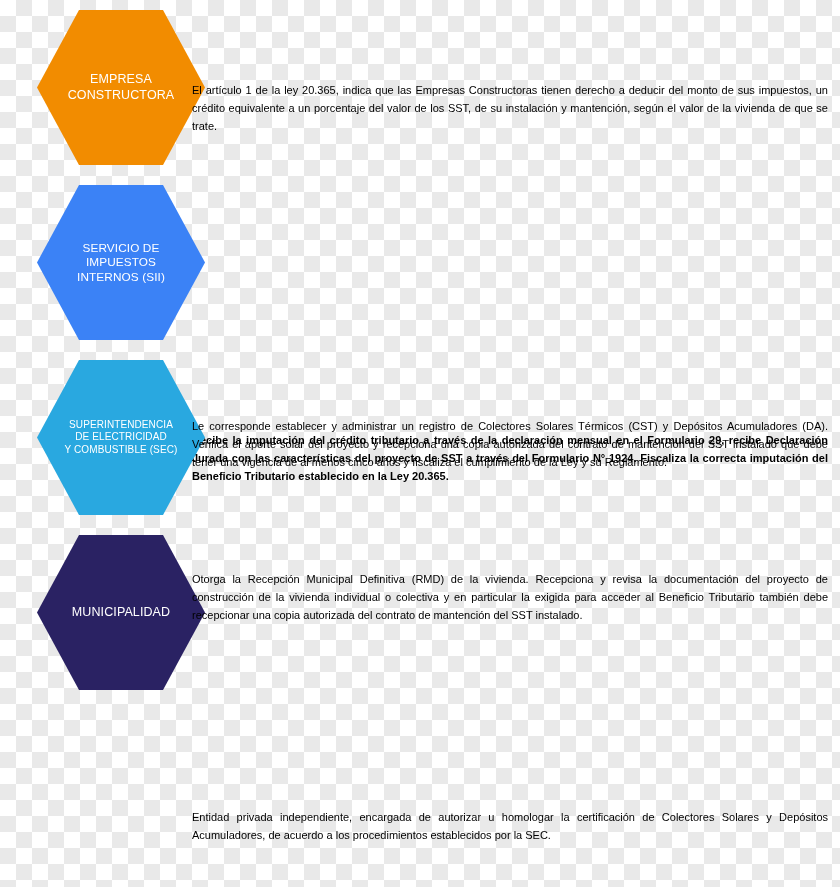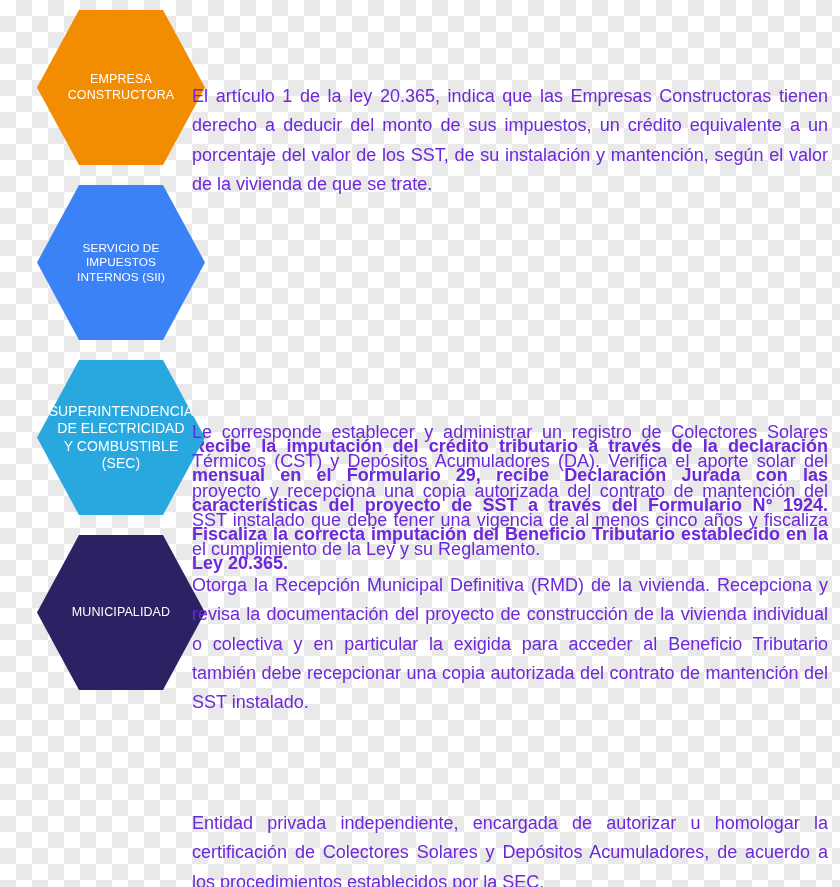--- a/index.html
+++ b/index.html
@@ -61,42 +61,42 @@
   .hex-label {
     color: #ffffff;
     text-align: center;
     line-height: 1.22;
     letter-spacing: 0.1px;
     white-space: pre-line;
   }
 
   .hex-label.size-lg { font-size: 12.5px; }
   .hex-label.size-md { font-size: 11.8px; }
-  .hex-label.size-sm { font-size: 14px; }
+  .hex-label.size-sm { font-size: 10px; }
 
   
   #row-0 { top: 0px; }
   #row-1 { top: 175px; }
   #row-2 { top: 350px; }
   #row-3 { top: 525px; }
   #row-4 { top: 700px; }
 
   #desc-0 { padding-top: 40px; }
   #desc-1 { padding-top: 214px; font-weight: bold; }
   #desc-2 { padding-top: 32px; }
   #desc-3 { padding-top: 20px; }
   #desc-4 { padding-top: 53px; }
 
   
   .desc-abs {
     position: absolute;
     left: 192px;
     width: 636px;
-    color: #6d28d9;
-    font-size: 18px;
+    color: #000000;
+    font-size: 11px;
     line-height: 1.63;
     text-align: justify;
     text-justify: inter-word;
   }
 </style>
 </head>
 <body>
 
 <div class="infographic">
 

